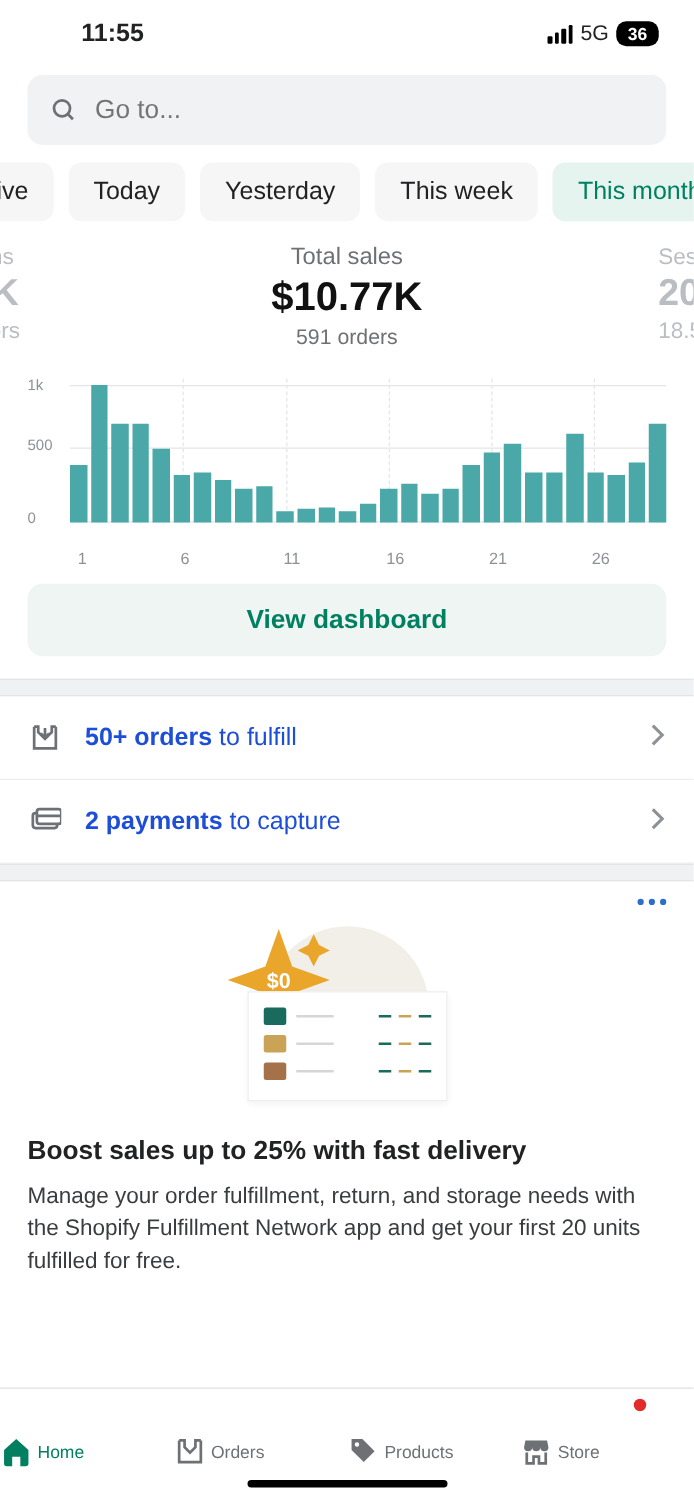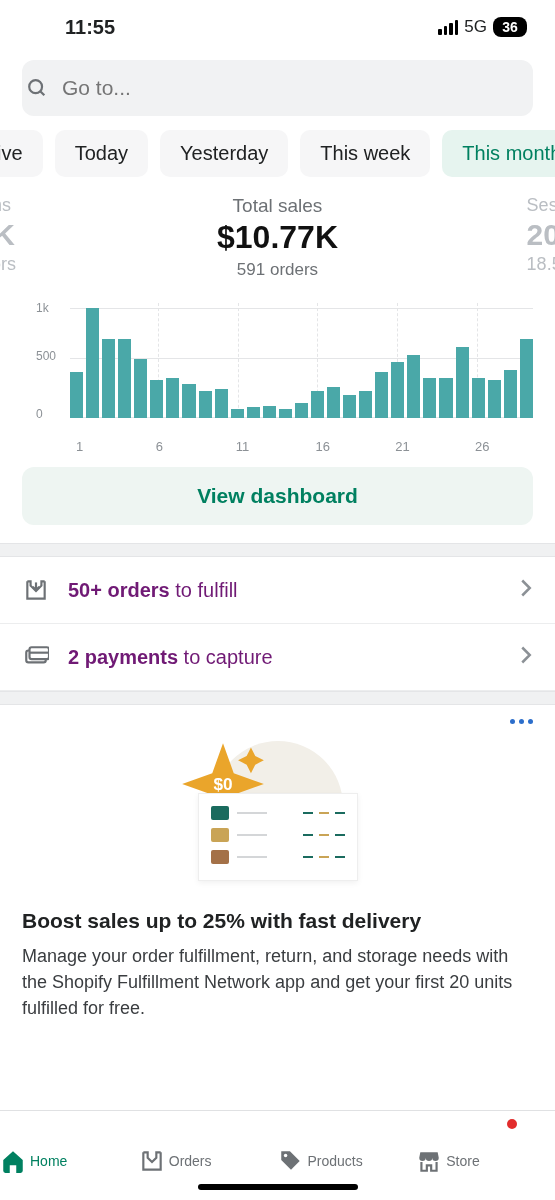--- a/index.html
+++ b/index.html
@@ -40,21 +40,21 @@
       text-align: center;
     }
     
     .search-wrap { padding: 10px 22px 14px 22px; }
     .search {
       background: #f1f2f3;
       border-radius: 12px;
       height: 56px;
       display: flex;
       align-items: center;
-      padding: 0 4px;
+      padding: 0 18px;
       gap: 14px;
     }
     .search-icon svg { display:block; }
     .search input {
       border: none; background: transparent; outline: none;
       font-size: 21px; color: #6d7175; width: 100%;
     }
     
     .filters {
       display: flex;
@@ -87,21 +87,21 @@
     .stat-left, .stat-right { position: absolute; top: 0; color: #babec3; }
     .stat-left { left: -40px; text-align: left; }
     .stat-right { right: -30px; text-align: left; }
     .stat-small { font-size: 18px; color:#babec3; }
     .stat-big-side { font-size: 30px; font-weight: 600; color:#babec3; margin: 2px 0;}
     .stat-center { margin: 0 auto; text-align: center; }
     .stat-label { font-size: 19px; color: #6d7175; margin-bottom: 2px; }
     .stat-value { font-size: 32px; font-weight: 700; color: #111; margin-bottom: 4px;}
     .stat-sub { font-size: 17px; color: #6d7175; }
     
-    .chart-wrap { padding: 18px 22px 0 22px; margin-left: 14px; }
+    .chart-wrap { padding: 18px 22px 0 22px; }
     .chart-area {
       position: relative;
       height: 150px;
     }
     .y-labels {
       position: absolute; left: 0; top: 0; height: 115px; width: 30px;
       display: flex; flex-direction: column; font-size: 12px; color:#8c9196;
     }
     .y-label { position:absolute; left:0; }
     .gridlines { position:absolute; left:34px; right:0; top:0; height:115px; }
@@ -129,21 +129,21 @@
     }
     
     .section-gap { height: 14px; background: #f0f1f2; border-top:1px solid #e4e5e7; border-bottom:1px solid #e4e5e7;}
     
     .action-row {
       display:flex; align-items:center; gap:18px;
       padding: 20px 22px;
       border-bottom:1px solid #ecedee;
     }
     .action-icon { width:28px; display:flex; justify-content:center; color:#6d7175;}
-    .action-text { flex:1; font-size:20px; color:#701a75; }
+    .action-text { flex:1; font-size:20px; color:#1d4ed8; }
     .action-text .bold { font-weight:700; }
     .chevron { color:#8c9196; }
     
     .promo { padding: 14px 0 0 0; position:relative; }
     .dots-btn { position:absolute; right:22px; top:14px; color:#2c6ecb; display:flex; gap:4px; }
     .dots-btn span { width:5px; height:5px; background:#2c6ecb; border-radius:50%; }
     .promo-illustration {
       display:flex; justify-content:center; margin: 18px 0 22px 0;
       position:relative; height: 150px;
     }

